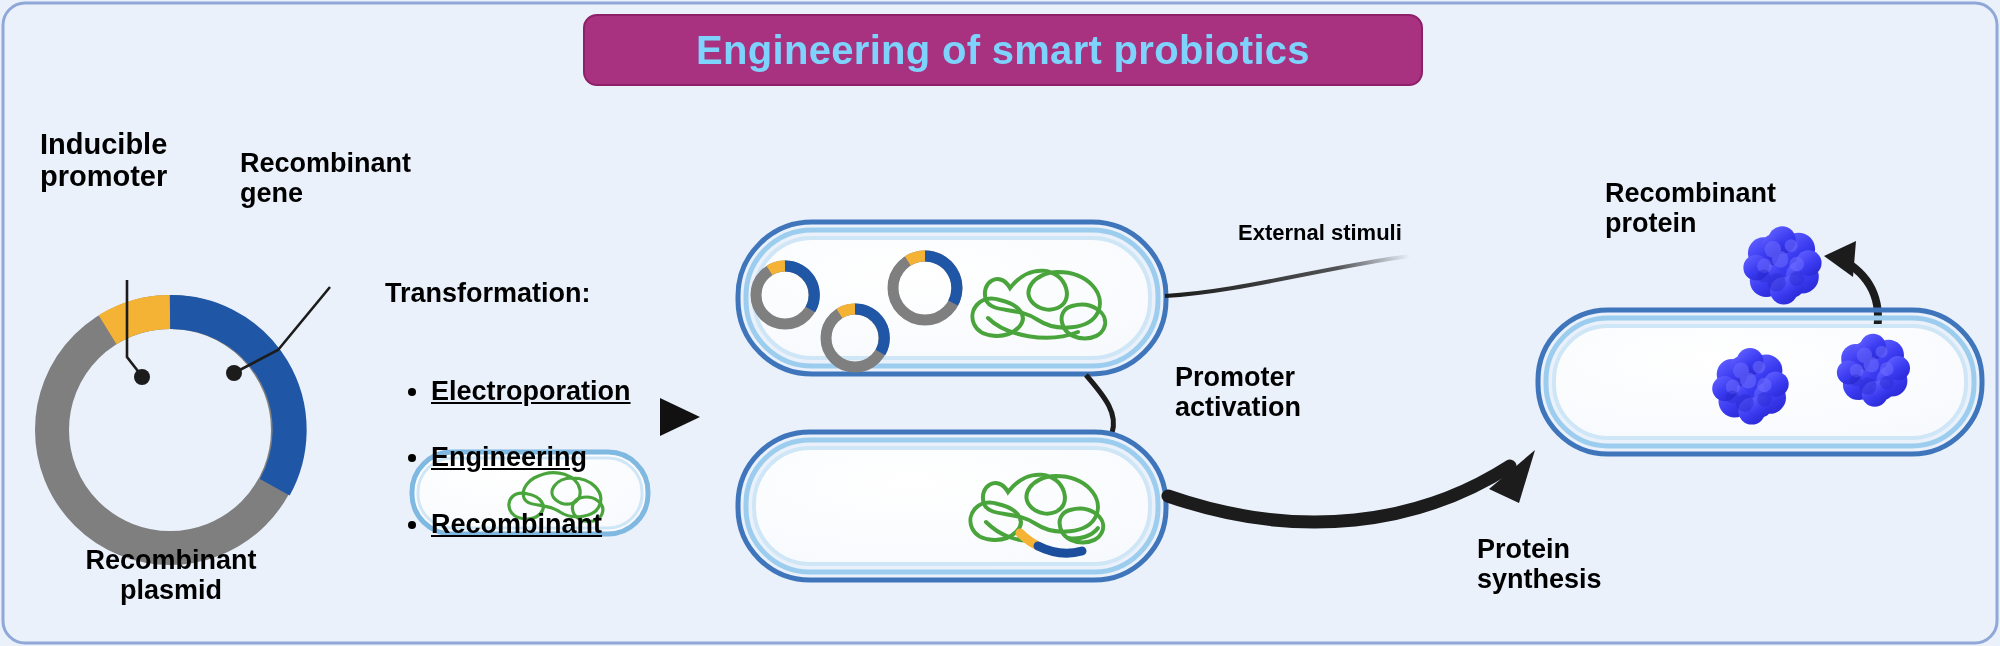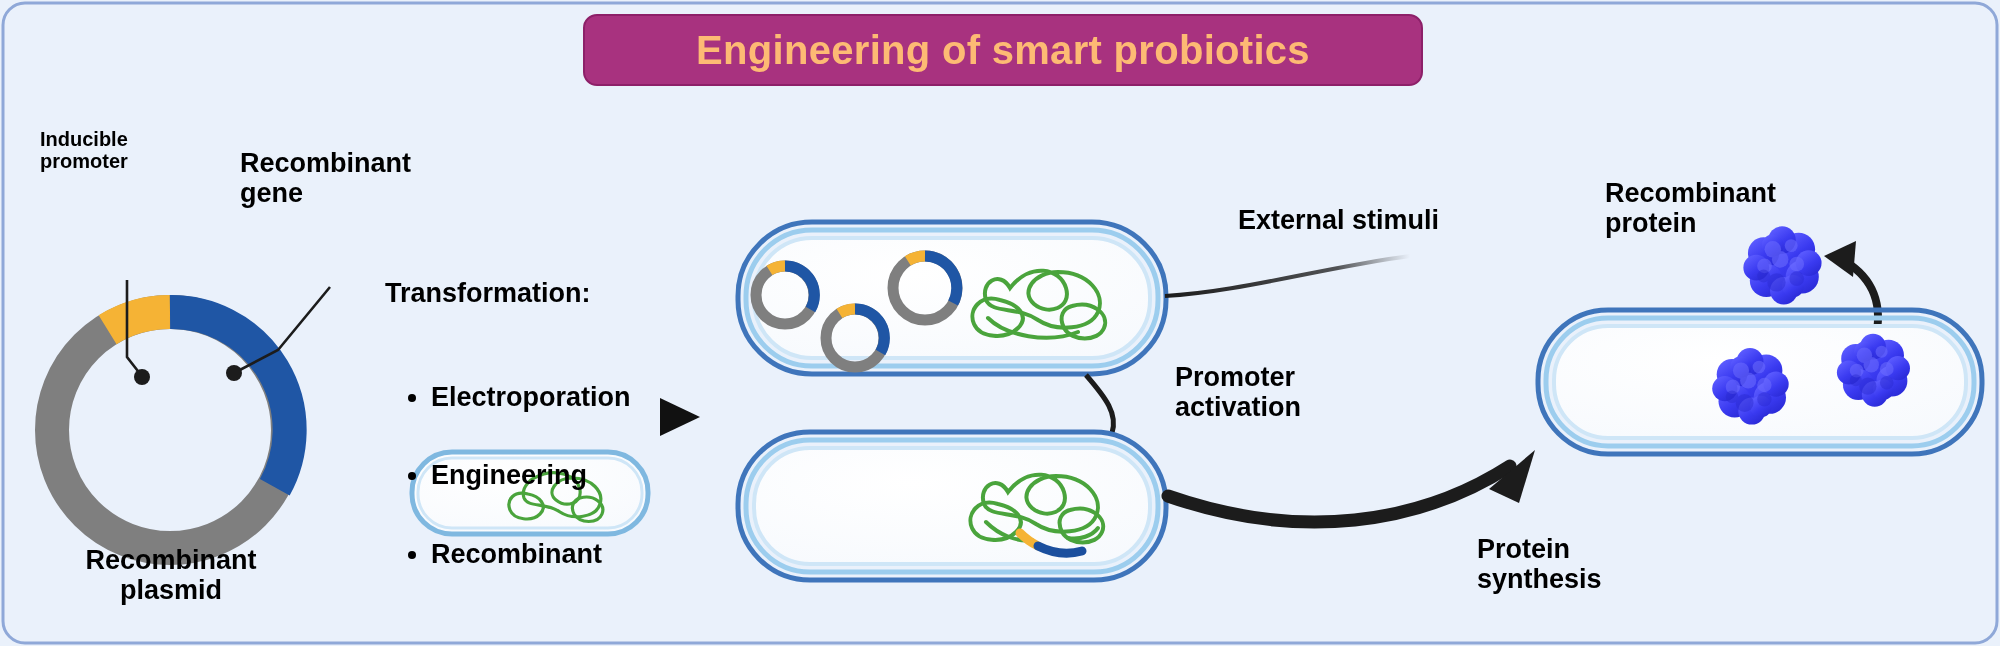--- a/index.html
+++ b/index.html
@@ -41,42 +41,42 @@
     height: 72px;
     border-radius: 14px;
     background: #a8327f;
     border: 2px solid #8d2069;
     box-sizing: border-box;
     display: flex;
     align-items: center;
     justify-content: center;
   }
   #title-text {
-    color: #fdba74;
+    color: #7dd3fc;
     font-size: 40px;
     font-weight: bold;
     letter-spacing: 0.3px;
     font-family: "Liberation Sans", sans-serif;
   }
-  #lbl-inducible-promoter { left: 40px;  top: 128px; font-size: 20px; text-align: left; }
+  #lbl-inducible-promoter { left: 40px;  top: 128px; font-size: 29px; text-align: left; }
   #lbl-recombinant-gene   { left: 240px; top: 148px; font-size: 27px; text-align: left; }
   #lbl-recombinant-plasmid{ left: 56px;  top: 545px; font-size: 27px; text-align: center; width: 230px; }
   #lbl-transformation     { left: 385px; top: 248px; font-size: 27px; }
-  #lbl-external-stimuli   { left: 1238px;top: 205px; font-size: 27px; text-align: center; }
+  #lbl-external-stimuli   { left: 1238px;top: 221px; font-size: 22px; text-align: center; }
   #lbl-promoter-activation{ left: 1175px;top: 362px; font-size: 27px; }
   #lbl-protein-synthesis  { left: 1477px;top: 534px; font-size: 27px; }
   #lbl-recombinant-protein{ left: 1605px;top: 178px; font-size: 27px; }
   #transformation-list {
     list-style: disc;
     margin: 4px 0 0 0;
     padding-left: 46px;
     font-size: 27px;
     font-weight: bold;
   }
-  #transformation-list li { margin: 9px 0; }
+  #transformation-list li { margin: 3px 0; text-decoration: underline; }
 </style>
 </head>
 <body>
 
 <div id="figure">
 
   <svg class="layer" viewBox="0 0 2000 646">
     <defs>
       <linearGradient id="gradArrowTransform" x1="0" y1="0" x2="1" y2="0">
         <stop offset="0%" stop-color="#1c1c1c" stop-opacity="0"></stop>

